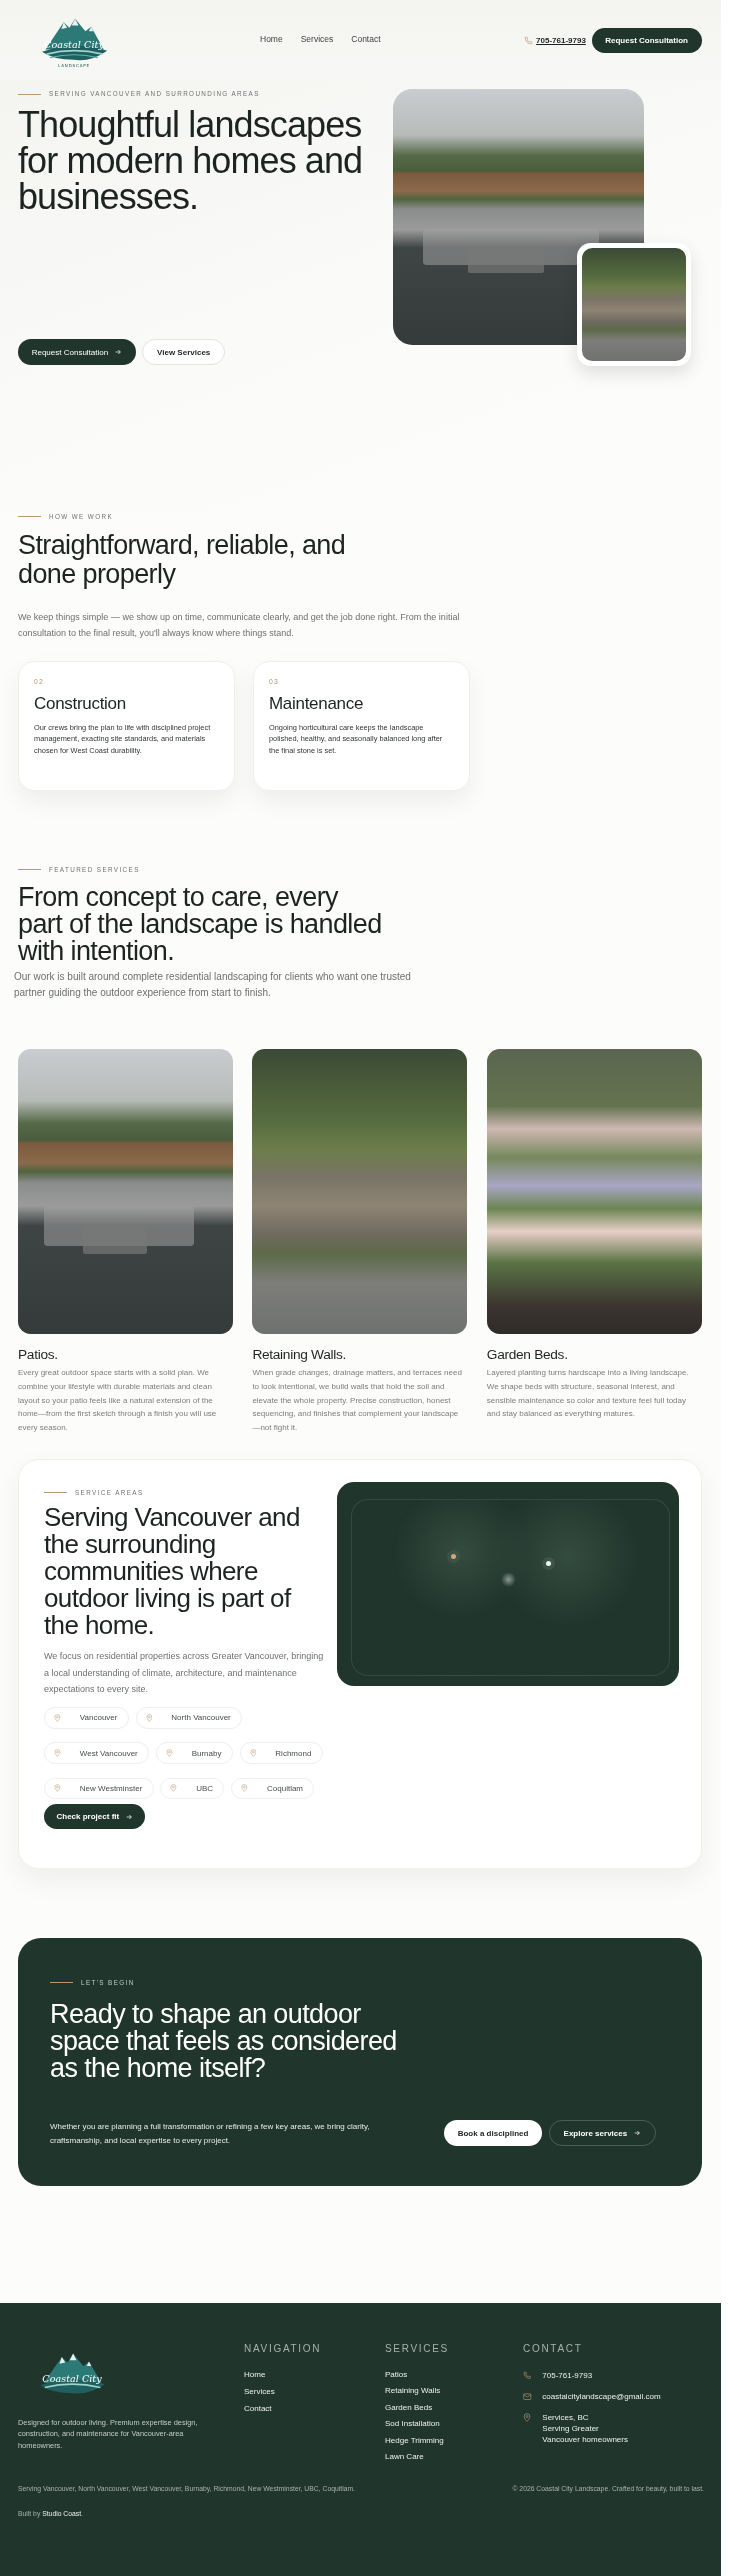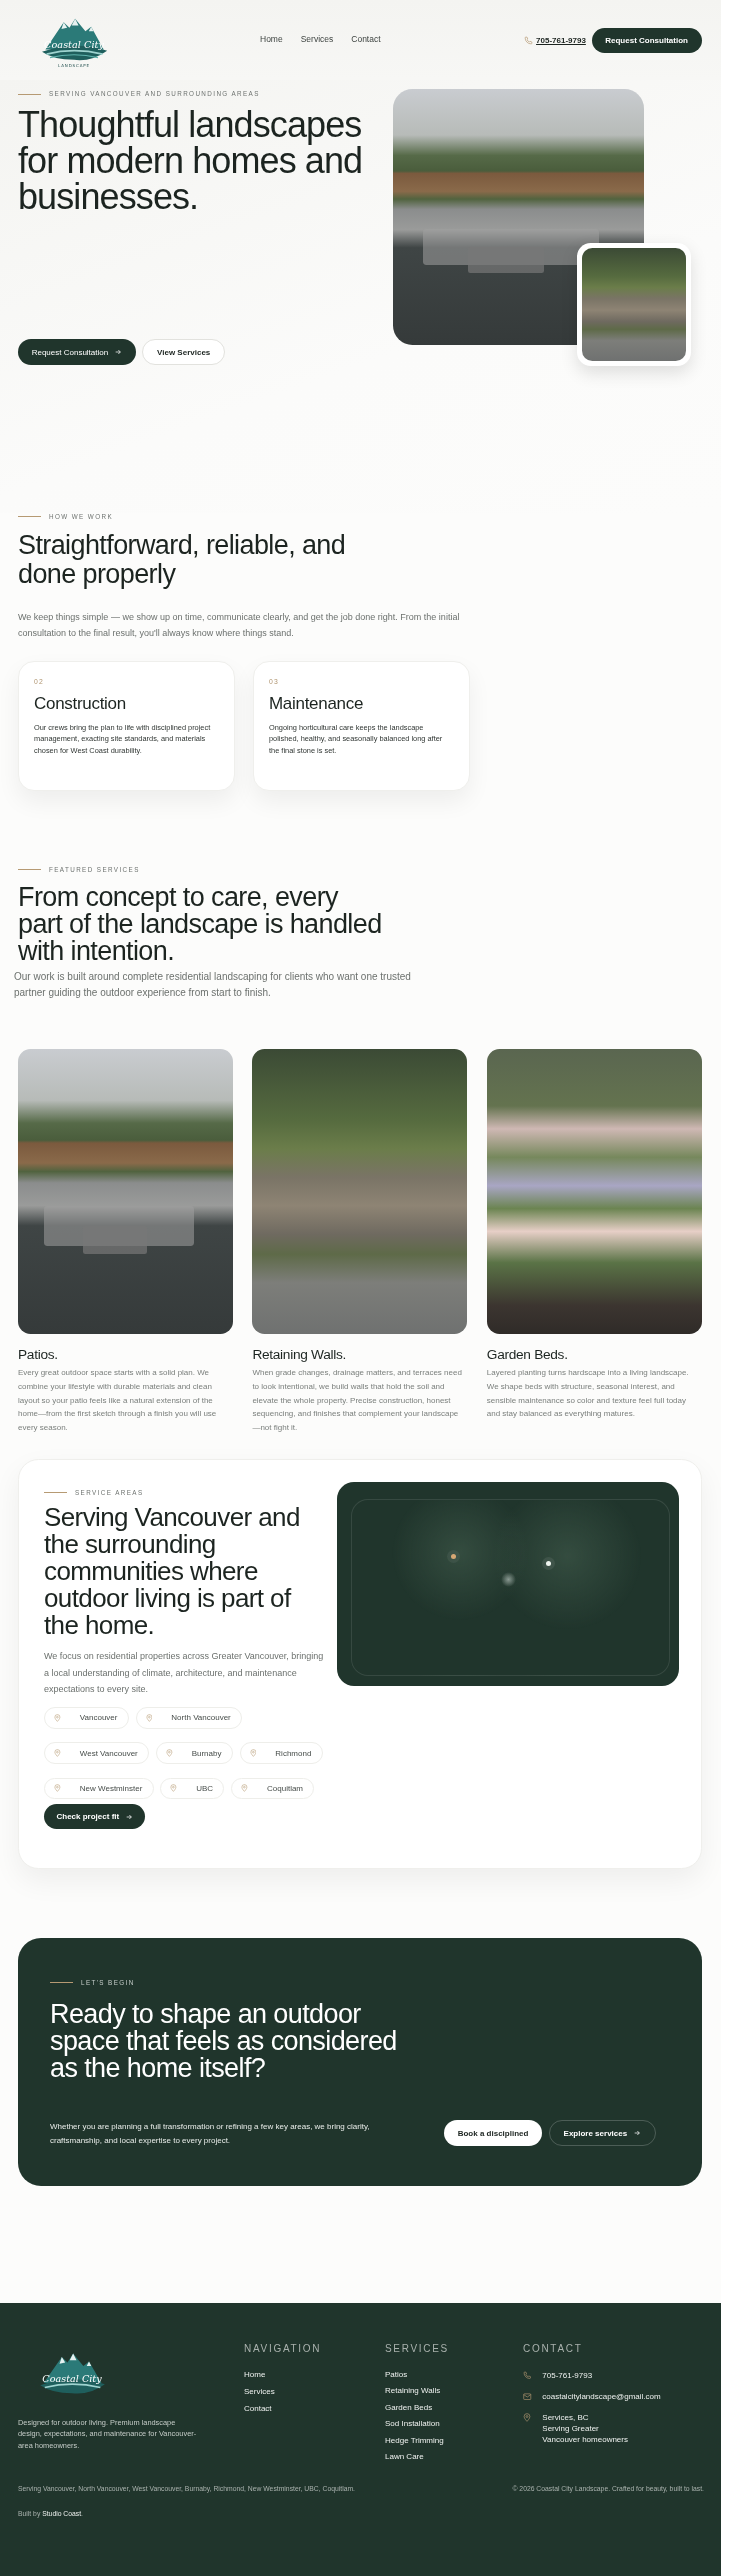--- a/index.html
+++ b/index.html
@@ -338,21 +338,21 @@
   <footer class="footer">
     <a class="flogo" href="#">
       <svg width="80" height="51" viewBox="0 0 140 90">
         <path d="M20 60 L52 14 L62 24 L72 8 L90 30 L100 22 L122 60 Z" fill="#2b7a78"></path>
         <path d="M52 14 L58 24 L48 26 Z M72 8 L78 20 L66 20 Z M100 22 L104 30 L96 30 Z" fill="#e7f2f1"></path>
         <path d="M14 64 Q70 44 128 62 Q100 82 70 78 Q34 78 14 64 Z" fill="#1f5f5d"></path>
         <path d="M22 68 Q70 56 120 68" stroke="#9ed3cf" stroke-width="3" fill="none"></path>
         <text x="70" y="58" text-anchor="middle" font-family="DejaVu Serif, serif" font-style="italic" font-size="17" fill="#ffffff">Coastal City</text>
       </svg>
     </a>
-    <p class="about">Designed for outdoor living. Premium landscape design, expectations, and maintenance for Vancouver-area homeowners.</p>
+    <p class="about">Designed for outdoor living. Premium expertise design, construction, and maintenance for Vancouver-area homeowners.</p>
 
     <div class="fcol nav-col">
       <h4>NAVIGATION</h4>
       <ul>
         <li>Home</li>
         <li>Services</li>
         <li>Contact</li>
       </ul>
     </div>
 

